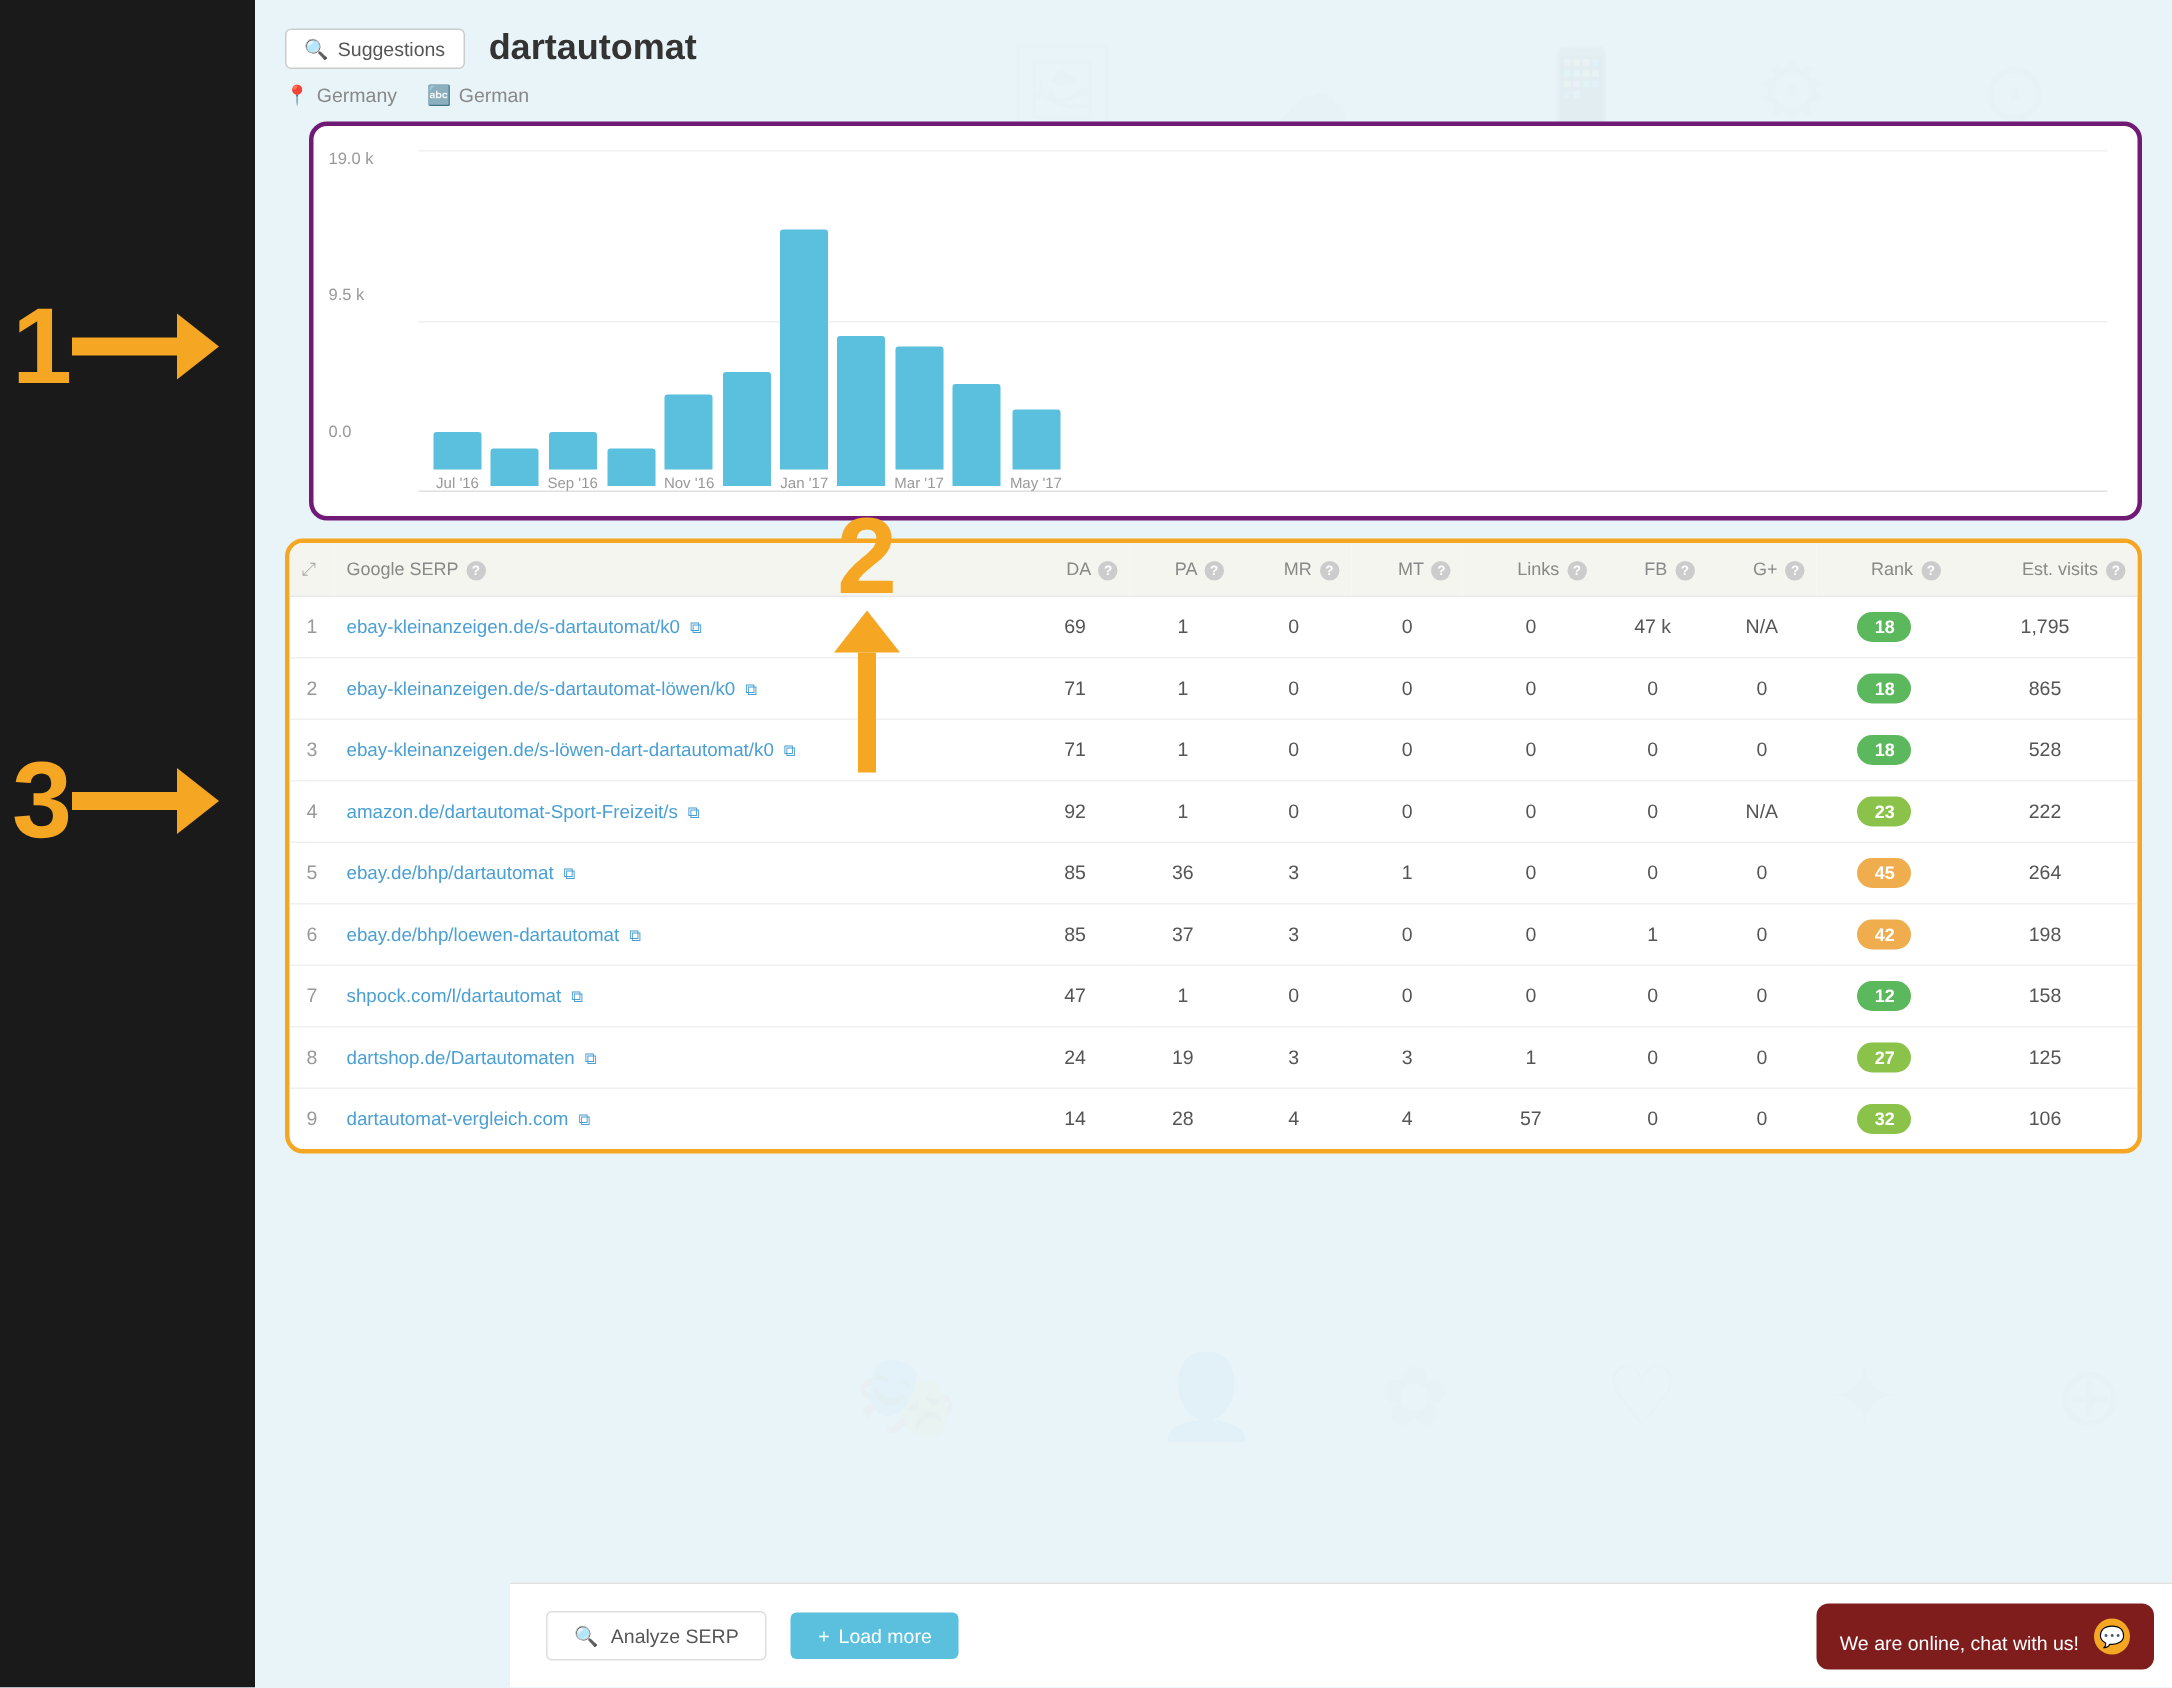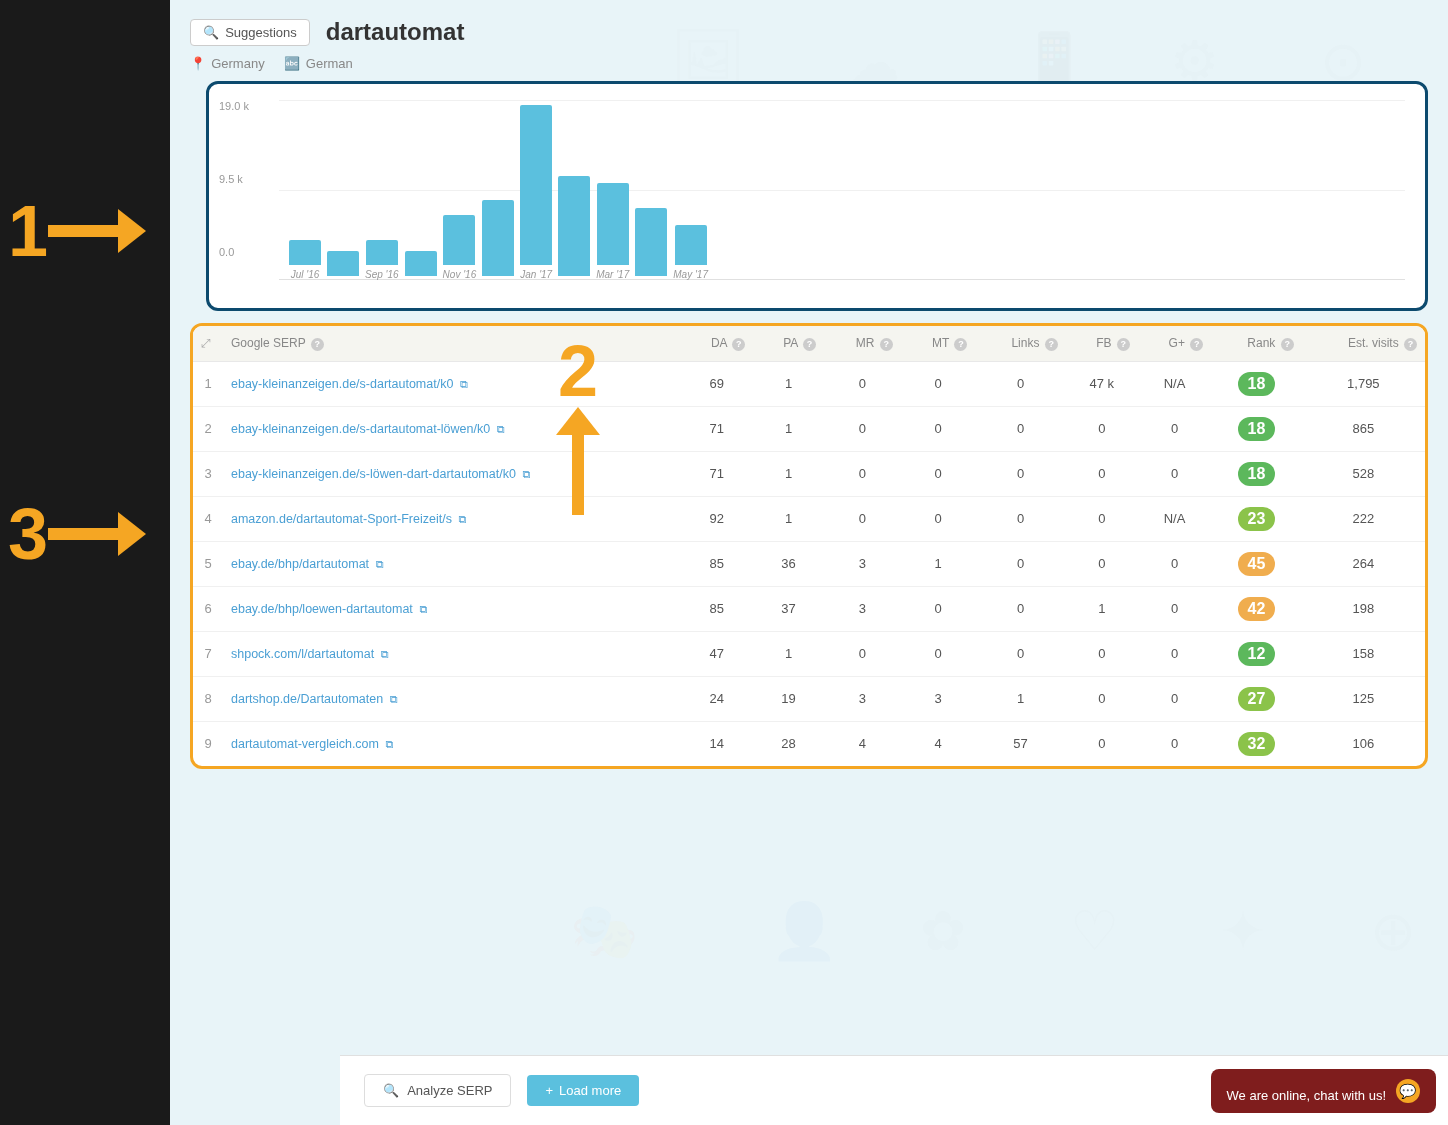--- a/index.html
+++ b/index.html
@@ -189,21 +189,21 @@
     .gauge-label {
       text-align: center;
       font-size: 12px;
       color: #888;
       margin-top: 4px;
     }
 
     
     .chart-panel {
       background: white;
-      border: 3px solid #0c4a6e;
+      border: 3px solid #701a75;
       border-radius: 12px;
       flex: 1;
       margin-left: 16px;
       padding: 16px 20px;
       position: relative;
       min-height: 230px;
     }
     .chart-y-labels {
       position: absolute;
       left: 10px;
@@ -295,21 +295,21 @@
     }
     tbody td.num-cell {
       text-align: center;
       color: #555;
     }
     .rank-badge {
       display: inline-block;
       padding: 3px 10px;
       border-radius: 12px;
       color: white;
-      font-size: 16px;
+      font-size: 12px;
       font-weight: bold;
       text-align: center;
       min-width: 36px;
     }
     .rank-green { background: #5cb85c; }
     .rank-yellow { background: #f0ad4e; }
     .rank-lime { background: #8bc34a; }
 
     
     .footer-bar {
@@ -470,21 +470,21 @@
   <div class="top-section">
 
 
     <div class="chart-panel">
       <div class="chart-y-labels">
         <span>19.0 k</span>
         <span>9.5 k</span>
         <span>0.0</span>
       </div>
 
-      <div style="position:relative; margin-left:50px; height:180px;font-style:italic;">
+      <div style="position:relative; margin-left:50px; height:228px;">
         <div style="position:absolute;top:0;left:0;right:0;height:1px;background:#f0f0f0;"></div>
         <div style="position:absolute;top:50%;left:0;right:0;height:1px;background:#f0f0f0;"></div>
         <div style="position:absolute;bottom:0;left:0;right:0;height:1px;background:#e0e0e0;"></div>
 
         <div style="position:absolute;bottom:0;left:0;right:0;display:flex;align-items:flex-end;gap:6px;padding:0 10px;">
           <div class="chart-bar-group">
             <div class="chart-bar" style="height:25px;"></div>
             <span class="chart-x-label">Jul '16</span>
           </div>
           <div class="chart-bar-group">

